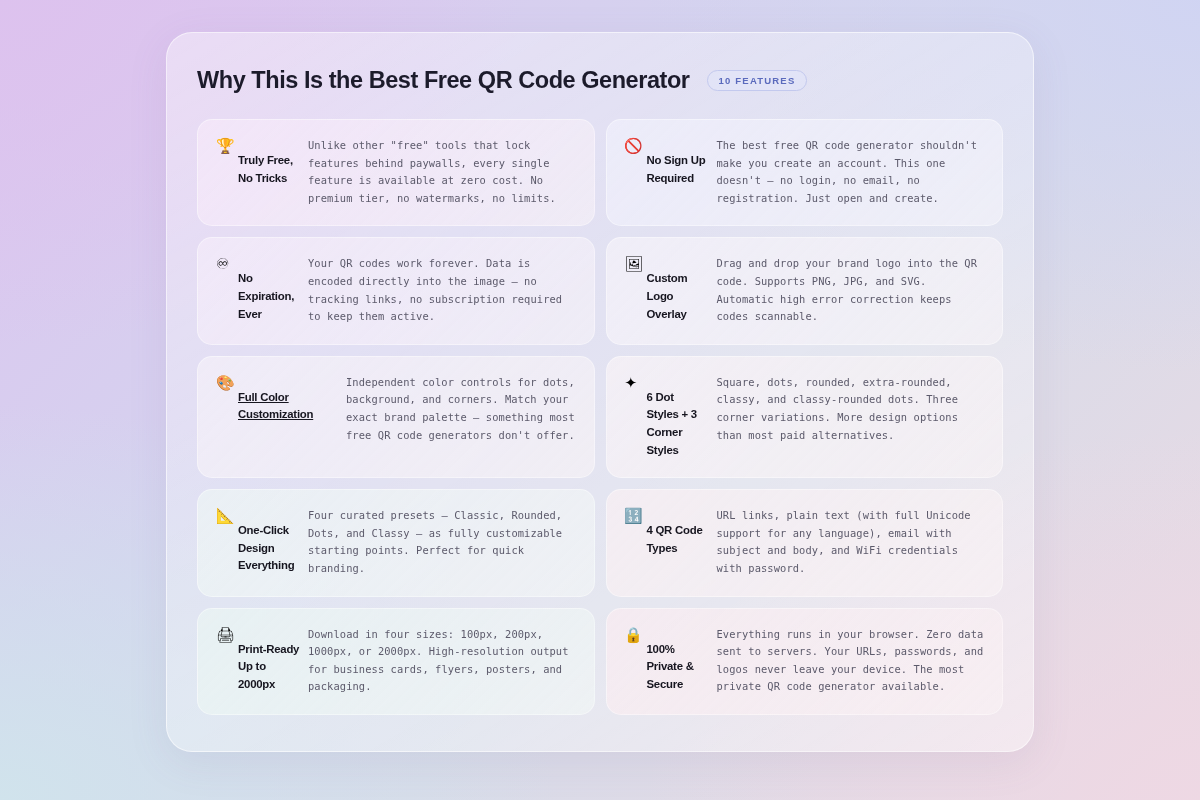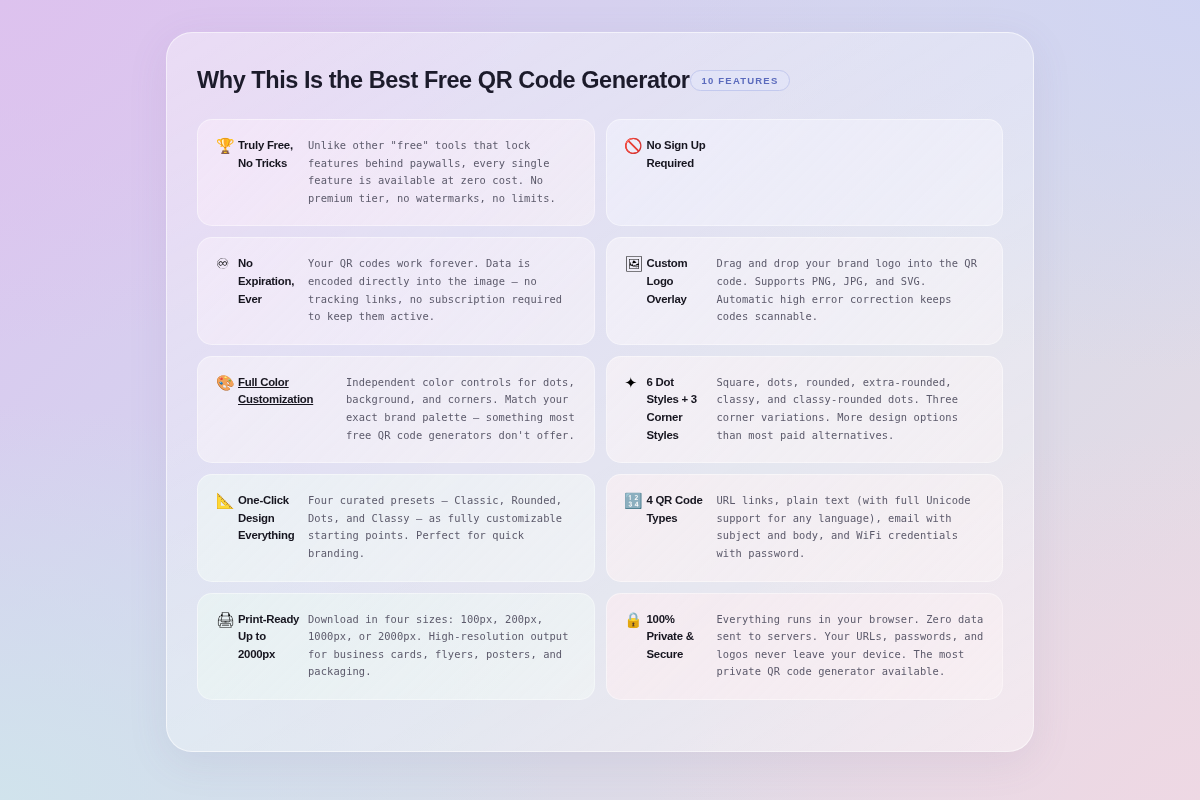--- a/index.html
+++ b/index.html
@@ -36,21 +36,21 @@
         rgba(255,255,255,0.42) 100%);
     border: 1px solid rgba(255,255,255,0.55);
     box-shadow: 0 10px 40px rgba(120,100,150,0.10);
     padding: 30px 30px 26px 30px;
   }
 
   
   .header {
     display: flex;
     align-items: center;
-    gap: 0;
+    gap: 17px;
     padding-left: 0px;
     margin-bottom: 22px;
     height: 34px;
   }
 
   .title {
     font-size: 23.5px;
     font-weight: bold;
     color: #1c1b2b;
     letter-spacing: -0.45px;
@@ -119,20 +119,21 @@
 
   .card-title {
     width: 62px;
     min-width: 62px;
     font-size: 11.4px;
     font-weight: bold;
     color: #16151f;
     line-height: 17.6px;
     letter-spacing: -0.25px;
     padding-top: 1px;
+    margin-top: 15px;
   }
 
   .card-title.wide { width: 100px; min-width: 100px; text-decoration: underline; }
 
   .card-desc {
     flex: 1;
     font-family: "DejaVu Sans Mono", monospace;
     font-size: 10.4px;
     line-height: 17.6px;
     color: #5c5a6b;
@@ -155,20 +156,21 @@
 
     <div class="card r1c1">
       <div class="card-icon">🏆</div>
       <div class="card-title">Truly Free, No Tricks</div>
       <div class="card-desc">Unlike other "free" tools that lock features behind paywalls, every single feature is available at zero cost. No premium tier, no watermarks, no limits.</div>
     </div>
 
     <div class="card r1c2">
       <div class="card-icon">🚫</div>
       <div class="card-title">No Sign Up Required</div>
+      <div class="card-desc">The best free QR code generator shouldn't make you create an account. This one doesn't — no login, no email, no registration. Just open and create.</div>
     </div>
 
     <div class="card r2c1">
       <div class="card-icon">♾</div>
       <div class="card-title">No Expiration, Ever</div>
       <div class="card-desc">Your QR codes work forever. Data is encoded directly into the image — no tracking links, no subscription required to keep them active.</div>
     </div>
 
     <div class="card r2c2">
       <div class="card-icon">🖼</div>

